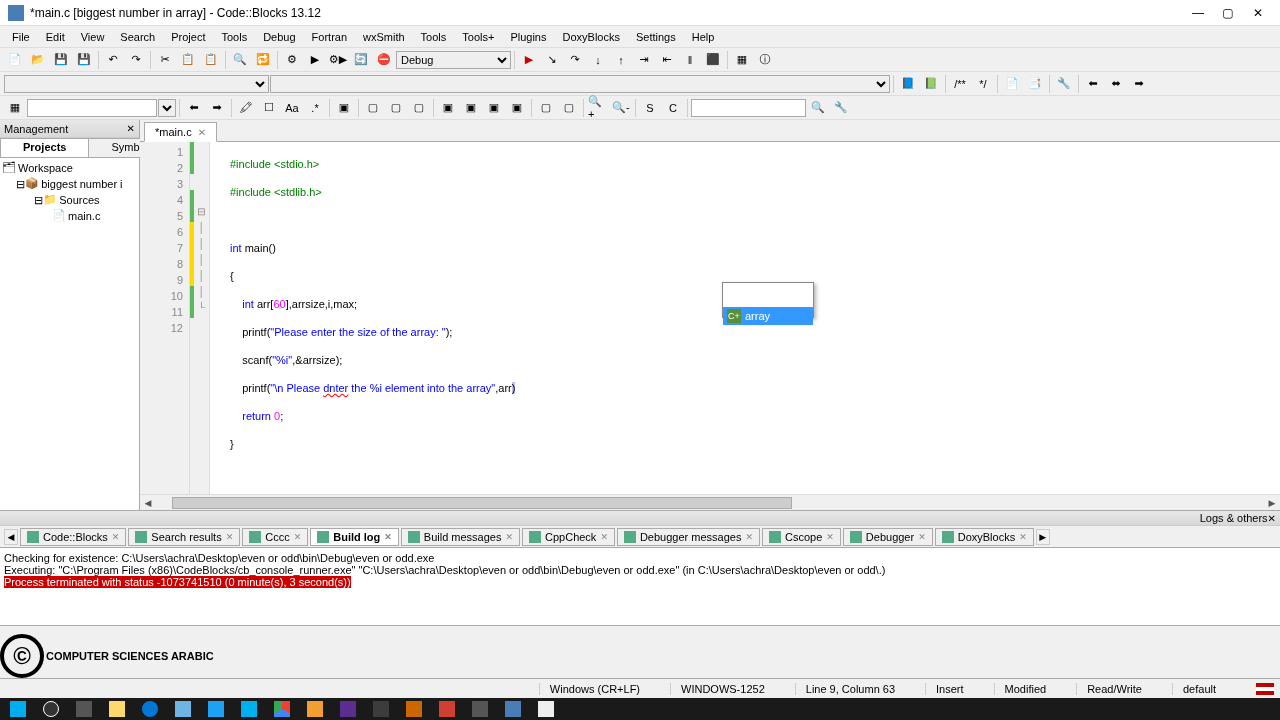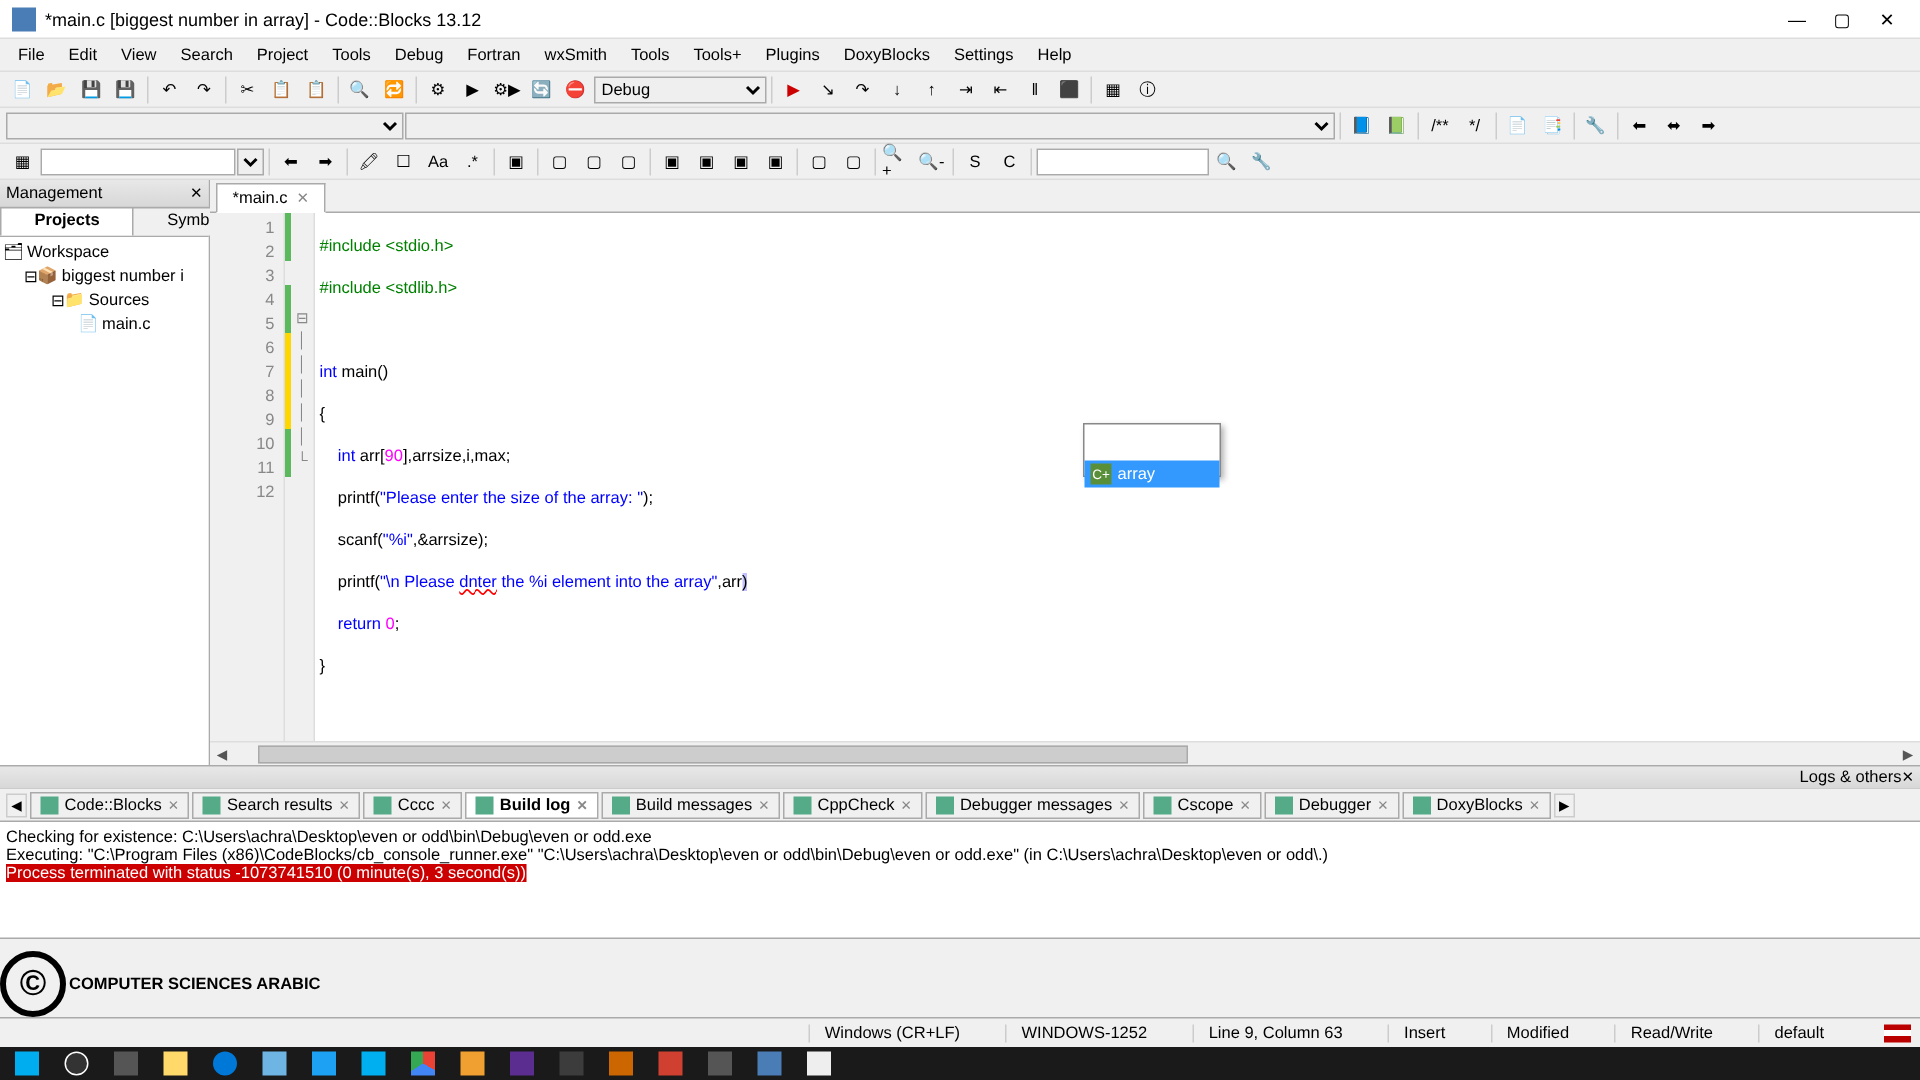--- a/index.html
+++ b/index.html
@@ -42,21 +42,21 @@
 
 .code-editor { flex: 1; display: flex; font-family: 'Courier New', monospace; font-size: 13px; background: #fff; position: relative; overflow: hidden; }
 .gutter { width: 50px; background: #f0f0f0; text-align: right; padding: 2px 6px 0 0; color: #888; border-right: 1px solid #ddd; }
 .gutter .ln { height: 16px; line-height: 16px; }
 .modmark { width: 4px; background: #f0f0f0; }
 .modmark .m { height: 16px; }
 .modmark .m.yellow { background: #ffd700; }
 .modmark .m.green { background: #5cb85c; }
 .foldcol { width: 16px; background: #f0f0f0; border-right: 1px solid #ddd; }
 .foldcol .f { height: 16px; text-align: center; font-size: 10px; color: #888; }
-.code-content { flex: 1; padding: 2px 4px 0 3px; white-space: pre; position: relative; }
+.code-content { flex: 1; padding: 2px 4px 0 20px; white-space: pre; position: relative; }
 .code-content .line { height: 16px; line-height: 16px; }
 .kw { color: #0000ff; }
 .prep { color: #008000; }
 .str { color: #0000ff; }
 .num { color: #ff00ff; }
 .spellerr { text-decoration: underline wavy red; }
 .caret-highlight { background: #c0c0ff; }
 
 .autocomplete { position: absolute; left: 512px; top: 140px; width: 92px; height: 36px; background: #fff; border: 1px solid #888; box-shadow: 2px 2px 4px rgba(0,0,0,0.3); }
 .autocomplete .item { padding: 2px 4px; display: flex; align-items: center; gap: 4px; }
@@ -302,21 +302,21 @@
           <div class="f">│</div>
           <div class="f">└</div>
           <div class="f"></div>
       </div>
       <div class="code-content">
 <div class="line"><span class="prep">#include &lt;stdio.h&gt;</span></div>
 <div class="line"><span class="prep">#include &lt;stdlib.h&gt;</span></div>
 <div class="line"></div>
 <div class="line"><span class="kw">int</span><span> main()</span></div>
 <div class="line"><span>{</span></div>
-<div class="line"><span class="kw">    int</span><span> arr[</span><span class="num">90</span><span>],arrsize,i,max;</span></div>
+<div class="line"><span class="kw">    int</span><span> arr[</span><span class="num">60</span><span>],arrsize,i,max;</span></div>
 <div class="line"><span>    printf(</span><span class="str">"Please enter the size of the array: "</span><span>);</span></div>
 <div class="line"><span>    scanf(</span><span class="str">"%i"</span><span>,&amp;arrsize);</span></div>
 <div class="line"><span>    printf(</span><span class="str">"\n Please </span><span class="str spellerr">dnter</span><span class="str"> the %i element into the array"</span><span>,arr</span><span class="caret-highlight">)</span></div>
 <div class="line"><span class="kw">    return </span><span class="num">0</span><span>;</span></div>
 <div class="line"><span>}</span></div>
 <div class="line"></div>
 
         <div class="autocomplete">
           <div class="item sel">
             <span class="ac-icon">C+</span>

